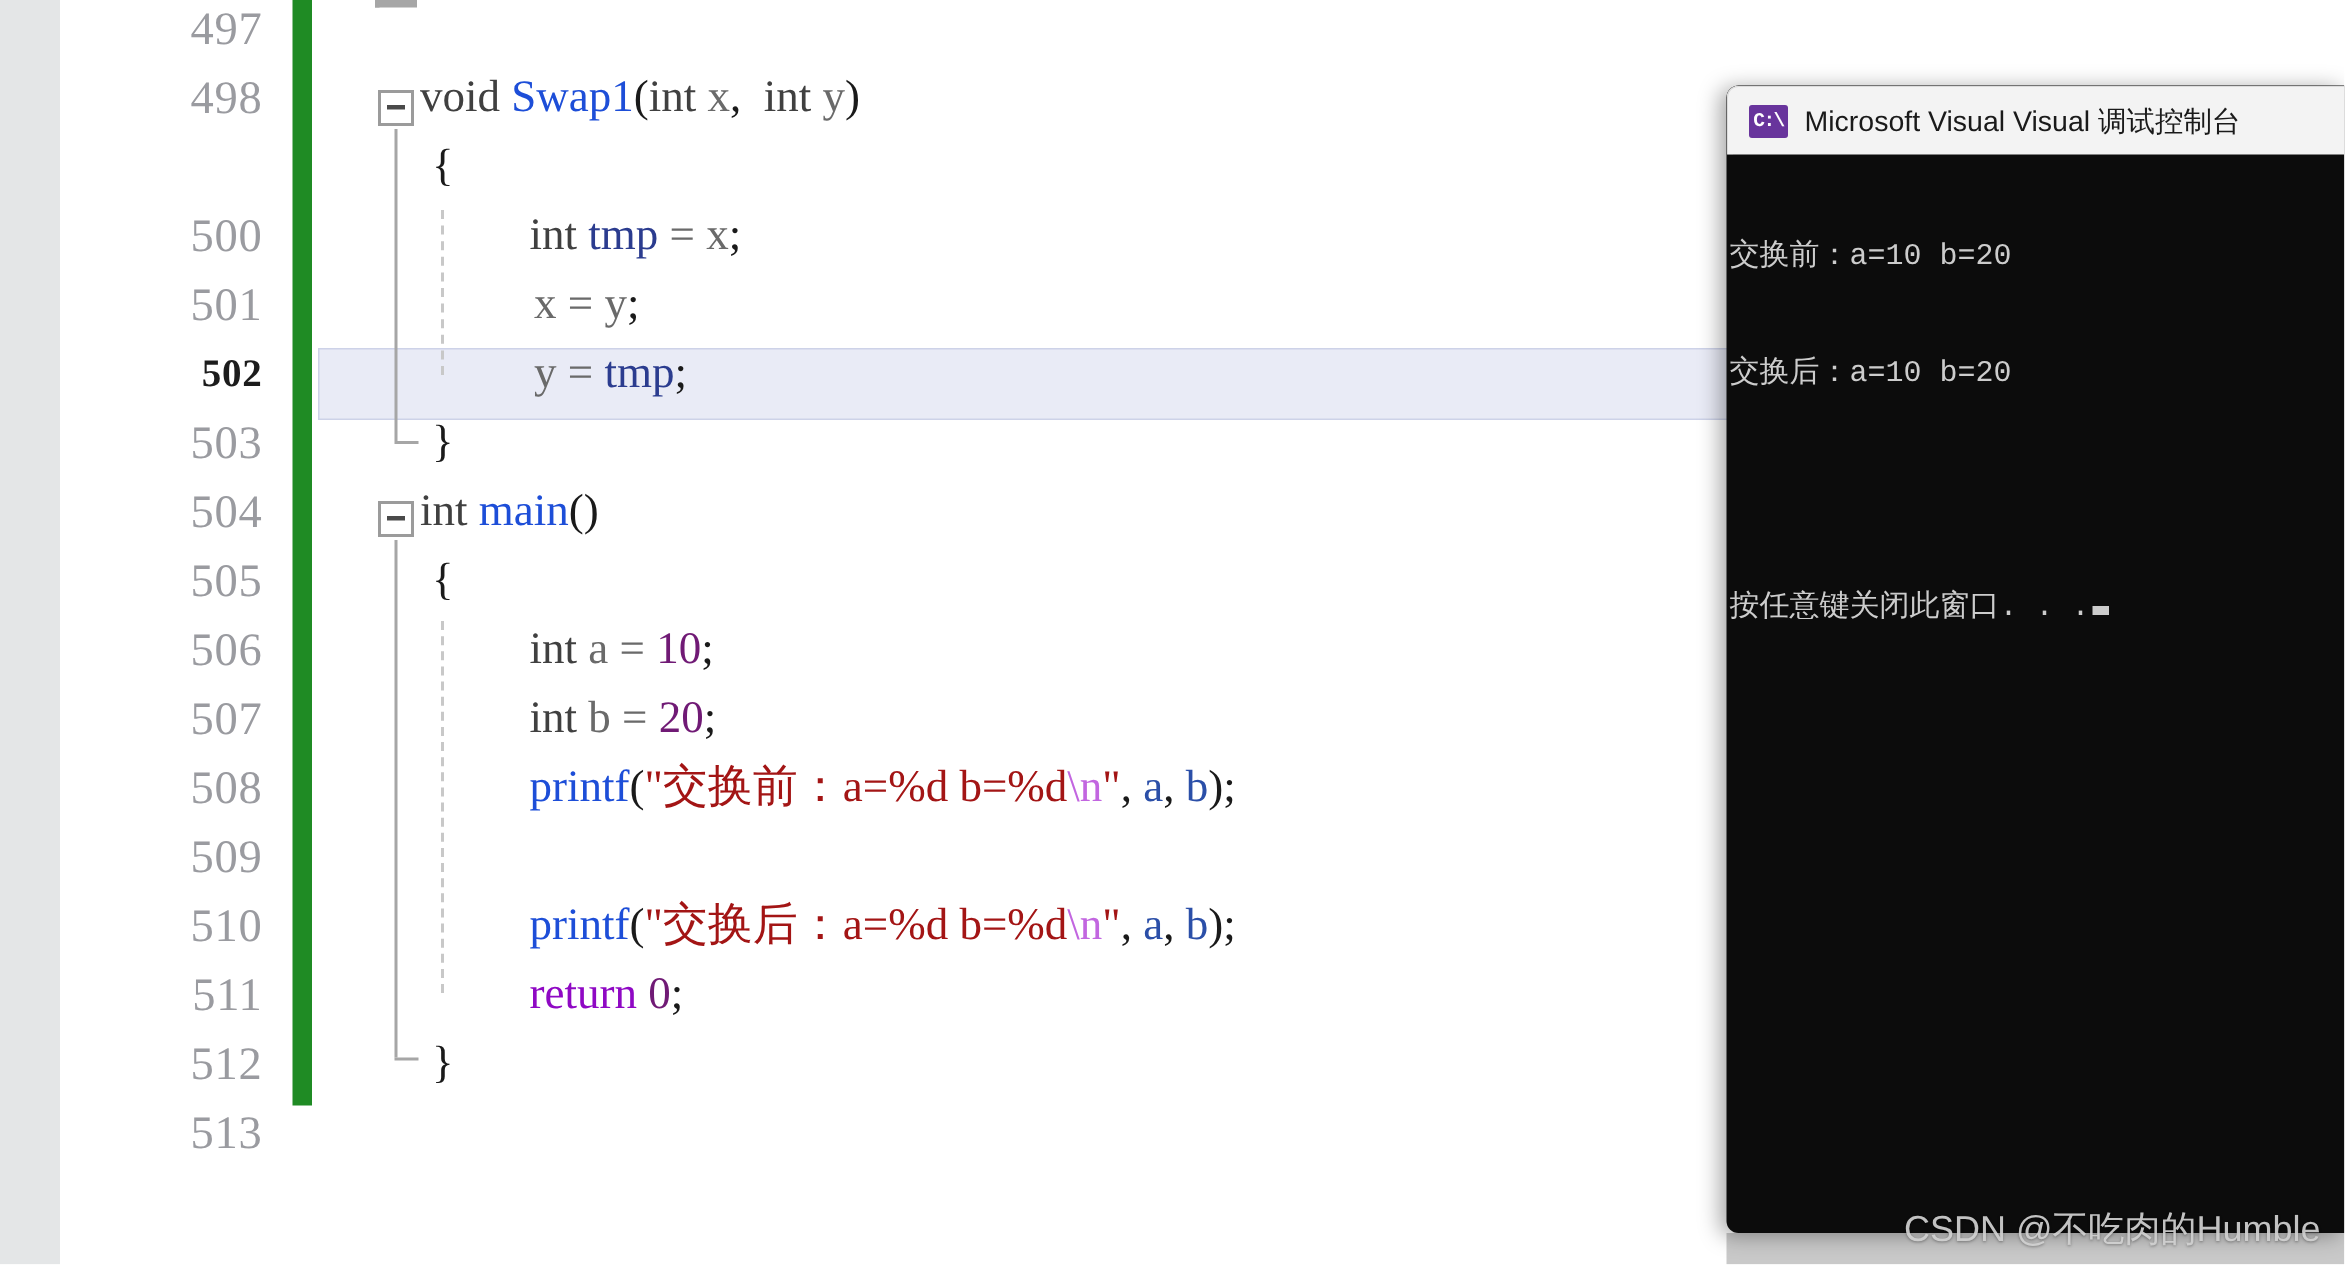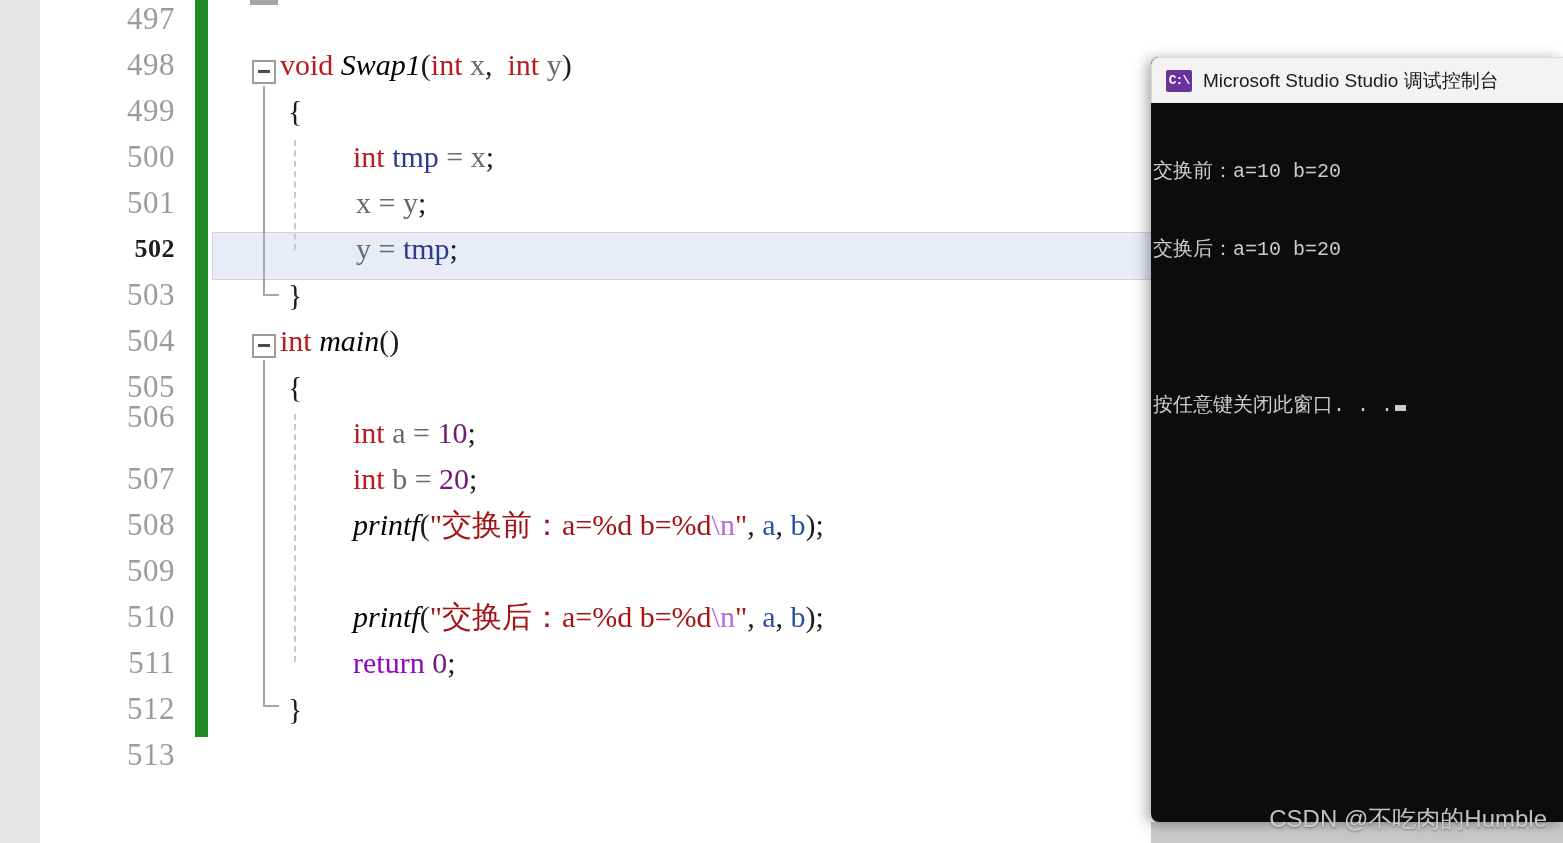--- a/index.html
+++ b/index.html
@@ -90,23 +90,23 @@
     height: 46px;
     line-height: 46px;
     white-space: pre;
     font-family: "Liberation Serif", "DejaVu Serif", serif;
     font-size: 30px;
     color: #1a1a1a;
     letter-spacing: 0px;
   }
 
   
-  .kw    { color: #b91c1c; }            
+  .kw    { color: #404040; }            
   .kw2   { color: #8f08c4; }            
-  .fn    { color: #000000; font-style: italic; }            
+  .fn    { color: #1d4ed8; }            
   .ident { color: #6a6a6a; }            
   .var   { color: #2b3c8f; }            
   .varb  { color: #2b4fa8; }            
   .num   { color: #701a75; }
   .str   { color: #a31515; }
   .esc   { color: #c266e0; }
   .punct { color: #1a1a1a; }
 
   
   .collapse {
@@ -233,28 +233,27 @@
 
 <div id="root">
 
   <div class="outer-strip"></div>
 
   <div class="editor">
 
     <div class="gutter">
       <div class="ln" style="top:-4px">497</div>
       <div class="ln" style="top:42px">498</div>
-      <div class="ln" style="top:88px">499</div>
       <div class="ln" style="top:134px">500</div>
       <div class="ln" style="top:180px">501</div>
       <div class="ln current" style="top:226px">502</div>
       <div class="ln" style="top:272px">503</div>
       <div class="ln" style="top:318px">504</div>
       <div class="ln" style="top:364px">505</div>
-      <div class="ln" style="top:394px">506</div>
+      <div class="ln" style="top:410px">506</div>
       <div class="ln" style="top:456px">507</div>
       <div class="ln" style="top:502px">508</div>
       <div class="ln" style="top:548px">509</div>
       <div class="ln" style="top:594px">510</div>
       <div class="ln" style="top:640px">511</div>
       <div class="ln" style="top:686px">512</div>
       <div class="ln" style="top:732px">513</div>
     </div>
 
     <div class="change-bar"></div>
@@ -311,21 +310,21 @@
       <div class="line" style="top:732px; left:70px;"></div>
 
     </div>
   </div>
 
   <div class="bottom-strip"></div>
 
   <div class="console">
     <div class="console-title">
       <div class="console-icon">C:\</div>
-      <div class="console-title-text">Microsoft Studio Studio 调试控制台</div>
+      <div class="console-title-text">Microsoft Visual Visual 调试控制台</div>
     </div>
     <div class="console-body">
       <div class="cline">交换前：a=10 b=20</div>
       <div class="cline">交换后：a=10 b=20</div>
       <div class="cline">&nbsp;</div>
       <div class="cline"><span>按任意键关闭此窗口. . .</span><span class="cursor-block"></span></div>
     </div>
   </div>
 
   <div class="watermark">CSDN @不吃肉的Humble</div>

